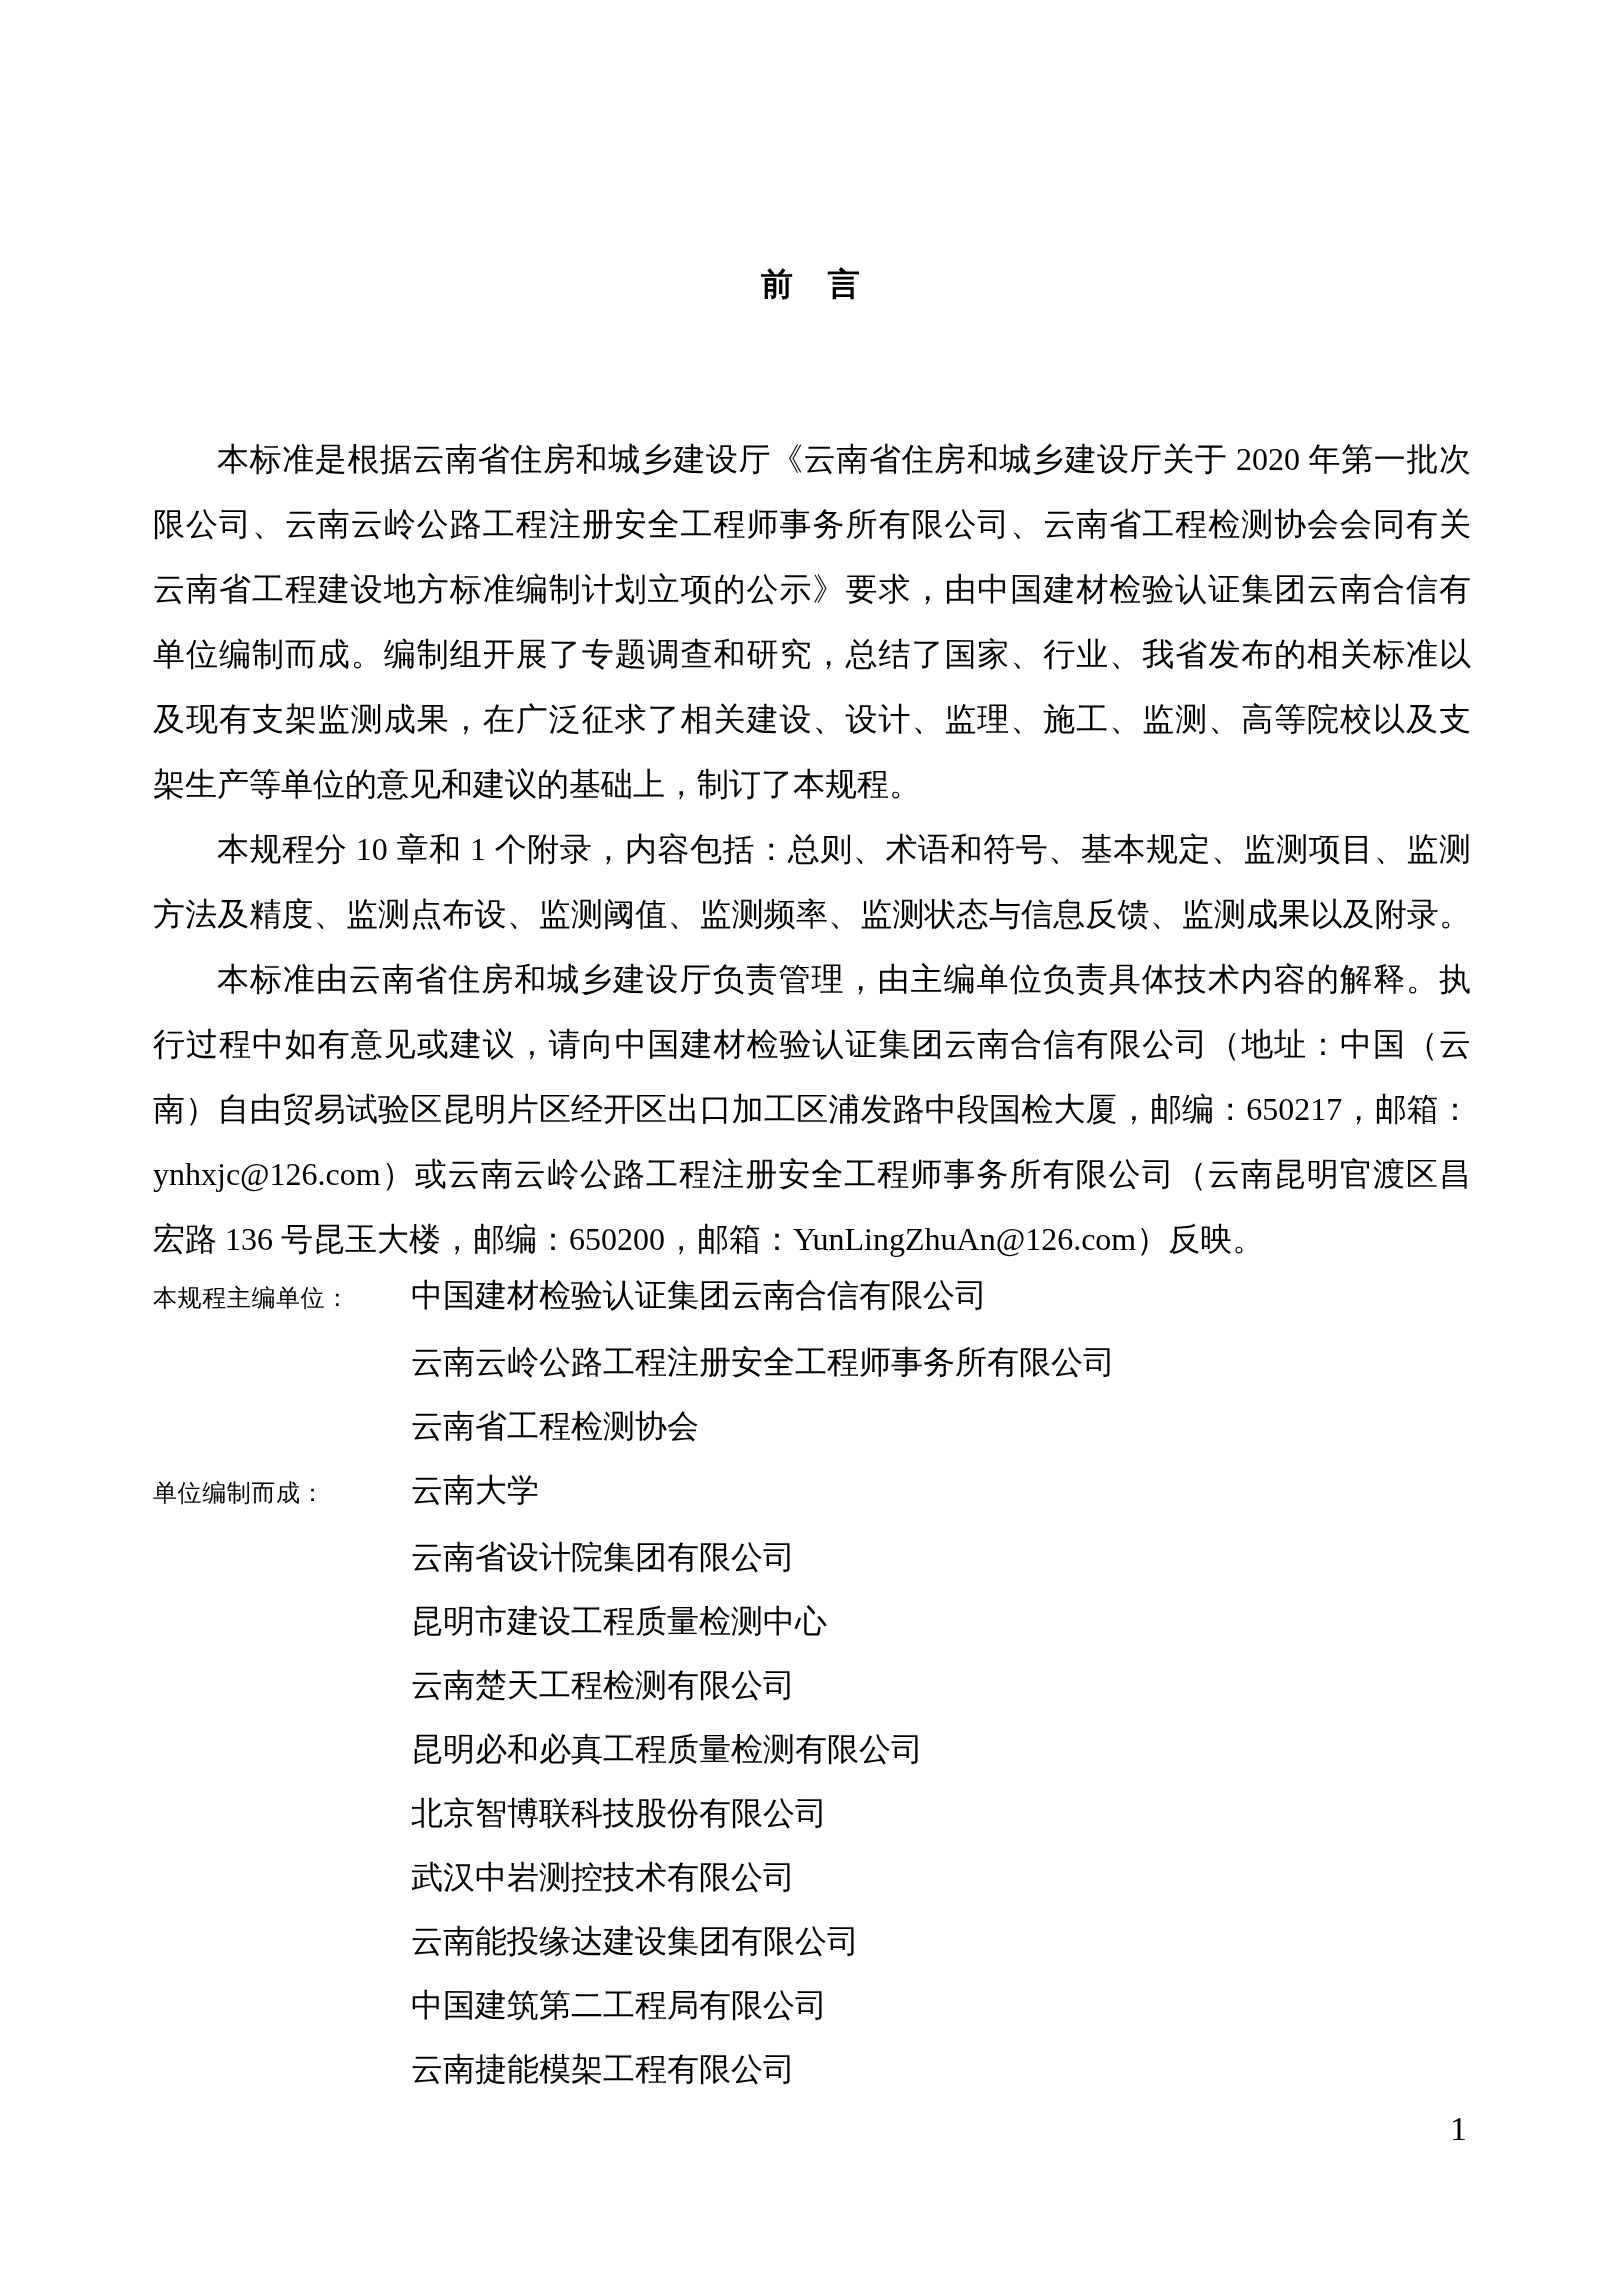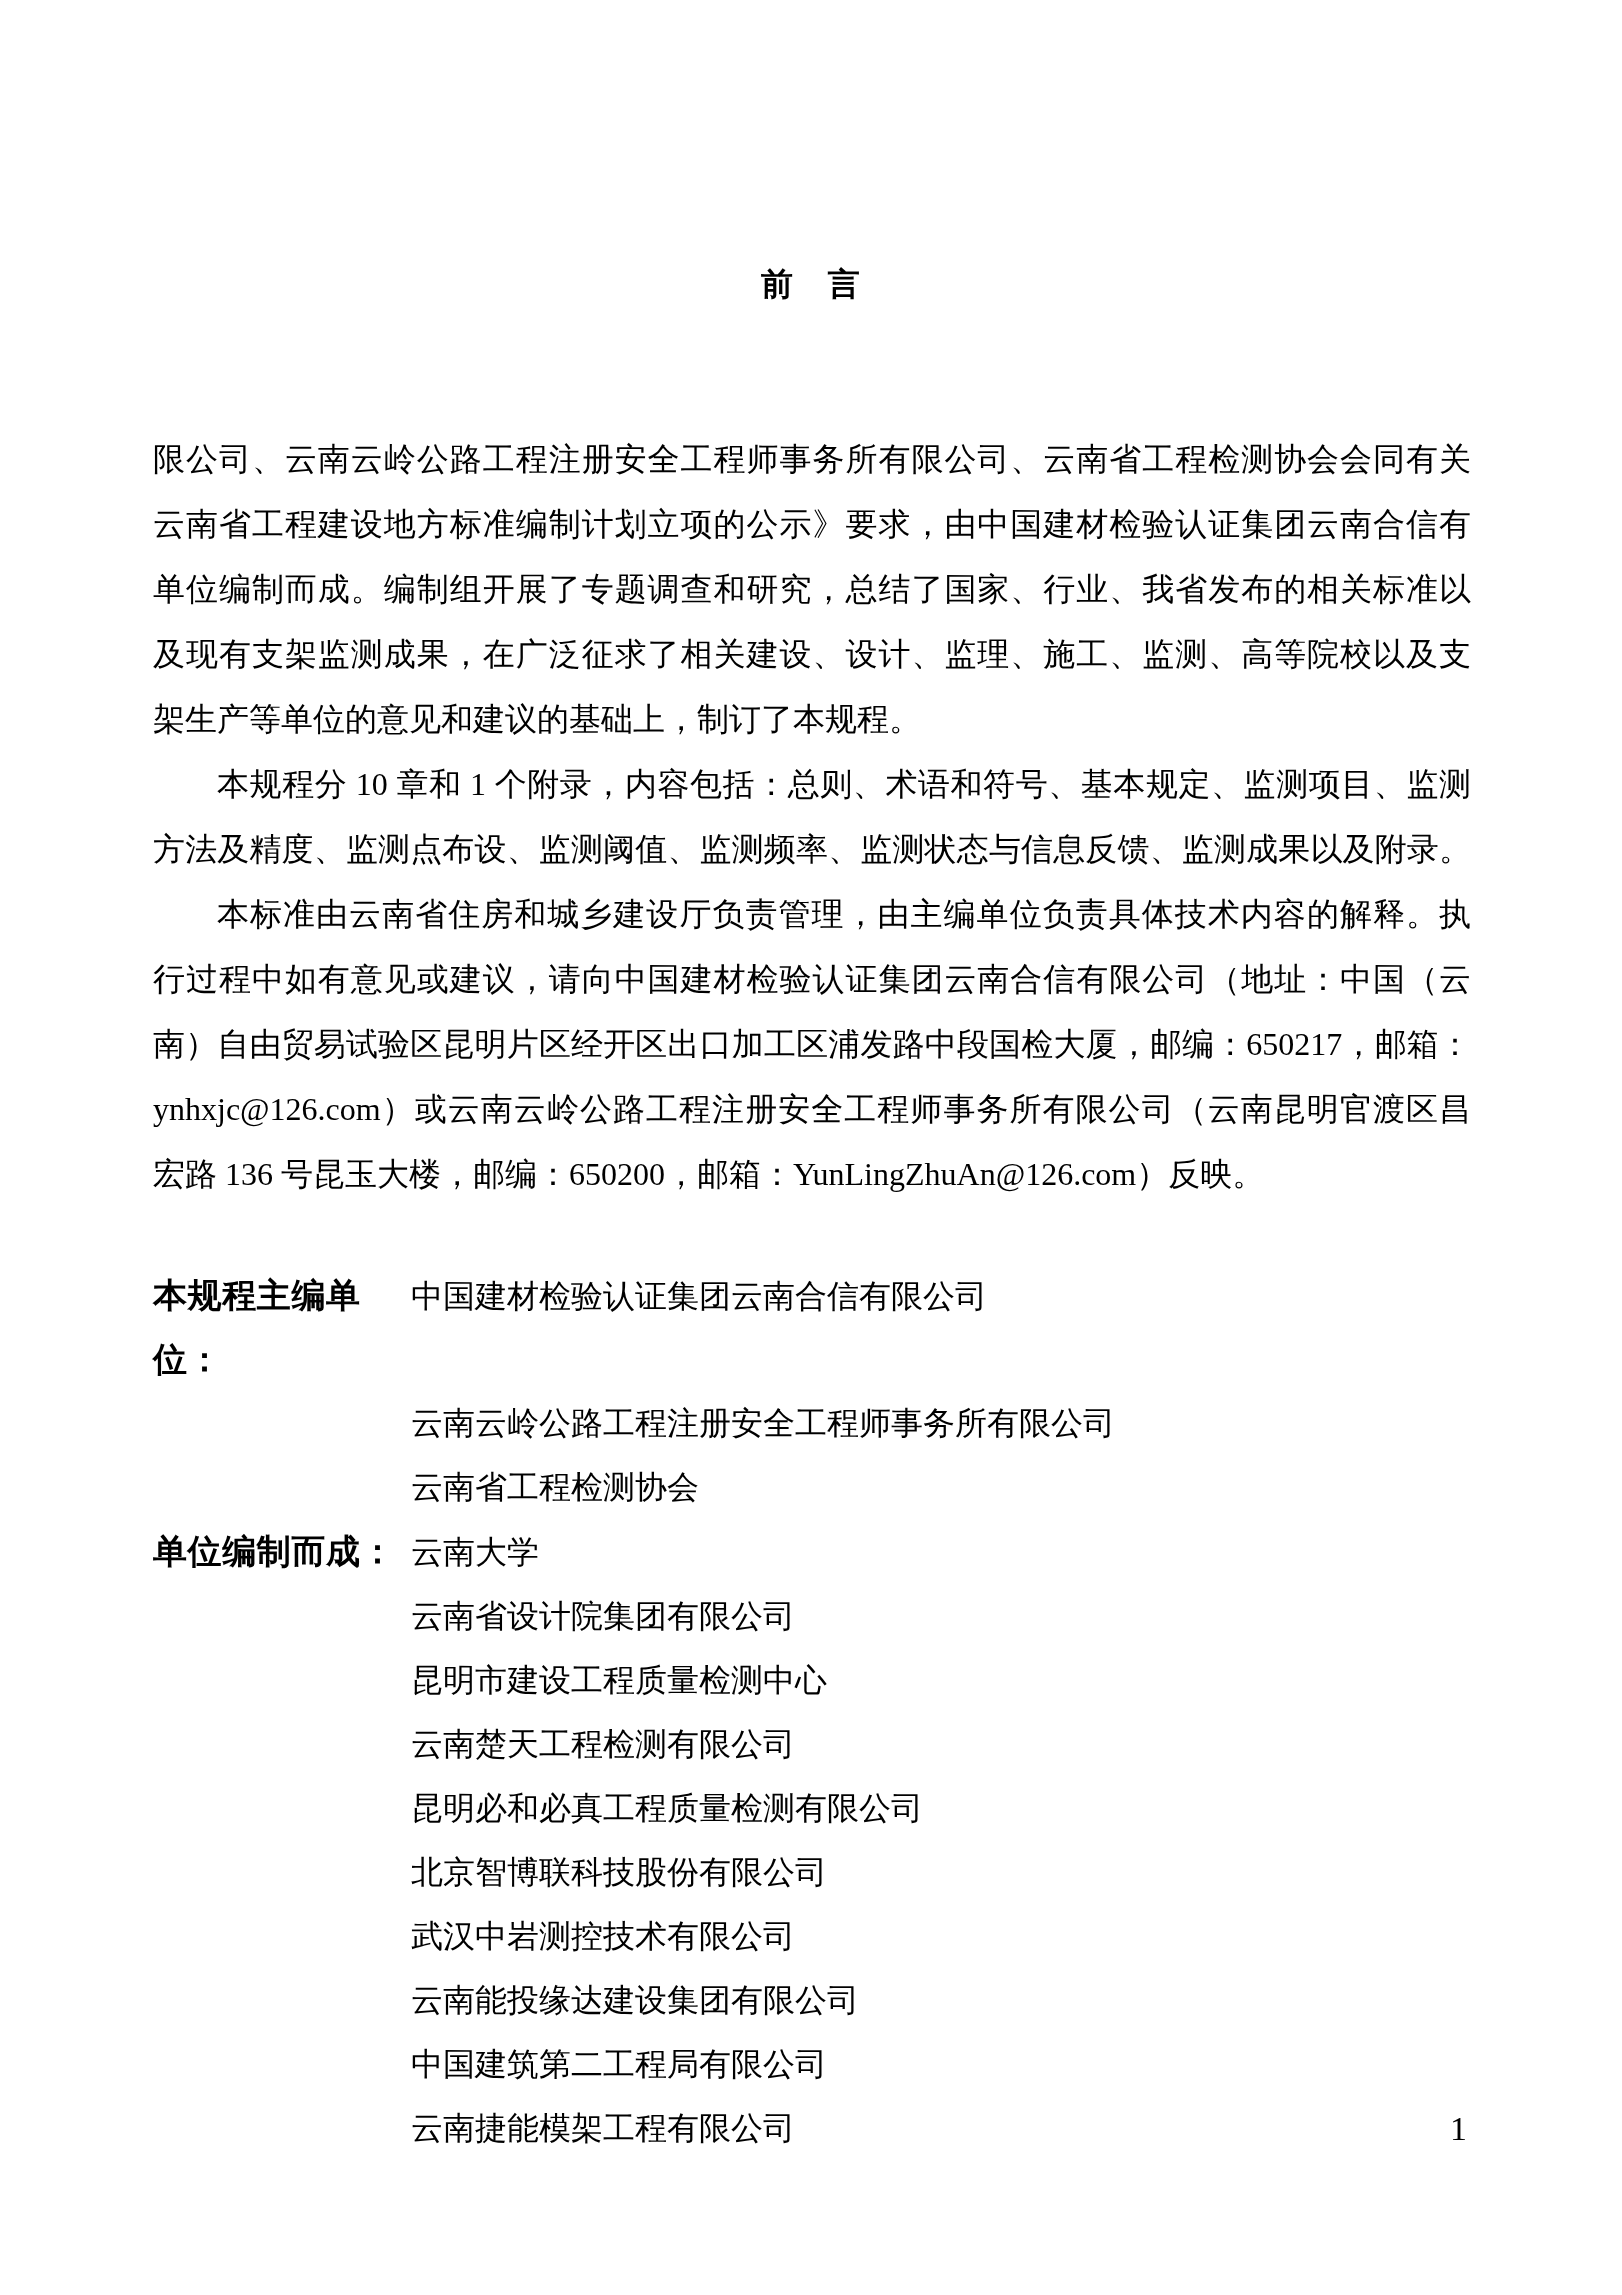--- a/index.html
+++ b/index.html
@@ -58,22 +58,22 @@
   }
   .unit-row {
     display: flex;
     flex-direction: row;
     align-items: baseline;
   }
   .unit-label {
     flex: 0 0 258px;
     width: 258px;
     font-family: "Liberation Sans", "DejaVu Sans", sans-serif;
-    font-weight: 700;
-    font-size: 34px;
+    font-weight: 400;
+    font-size: 24px;
     letter-spacing: 0.6px;
   }
   .unit-name {
     flex: 1 1 auto;
   }
   .page-number {
     position: absolute;
     top: 2109px;
     right: 155px;
     font-size: 34px;
@@ -83,20 +83,21 @@
 </style>
 </head>
 <body>
 
 <div class="page">
 
   <div class="doc-title">前　言</div>
 
   <div class="body-block">
     <div>
+      <div class="pline indent">本标准是根据云南省住房和城乡建设厅《云南省住房和城乡建设厅关于 2020 年第一批次</div>
       <div class="pline">限公司、云南云岭公路工程注册安全工程师事务所有限公司、云南省工程检测协会会同有关</div>
       <div class="pline">云南省工程建设地方标准编制计划立项的公示》要求，由中国建材检验认证集团云南合信有</div>
       <div class="pline">单位编制而成。编制组开展了专题调查和研究，总结了国家、行业、我省发布的相关标准以</div>
       <div class="pline">及现有支架监测成果，在广泛征求了相关建设、设计、监理、施工、监测、高等院校以及支</div>
       <div class="pline pline-end">架生产等单位的意见和建议的基础上，制订了本规程。</div>
     </div>
     <div>
       <div class="pline indent">本规程分 10 章和 1 个附录，内容包括：总则、术语和符号、基本规定、监测项目、监测</div>
       <div class="pline">方法及精度、监测点布设、监测阈值、监测频率、监测状态与信息反馈、监测成果以及附录。</div>
     </div>

